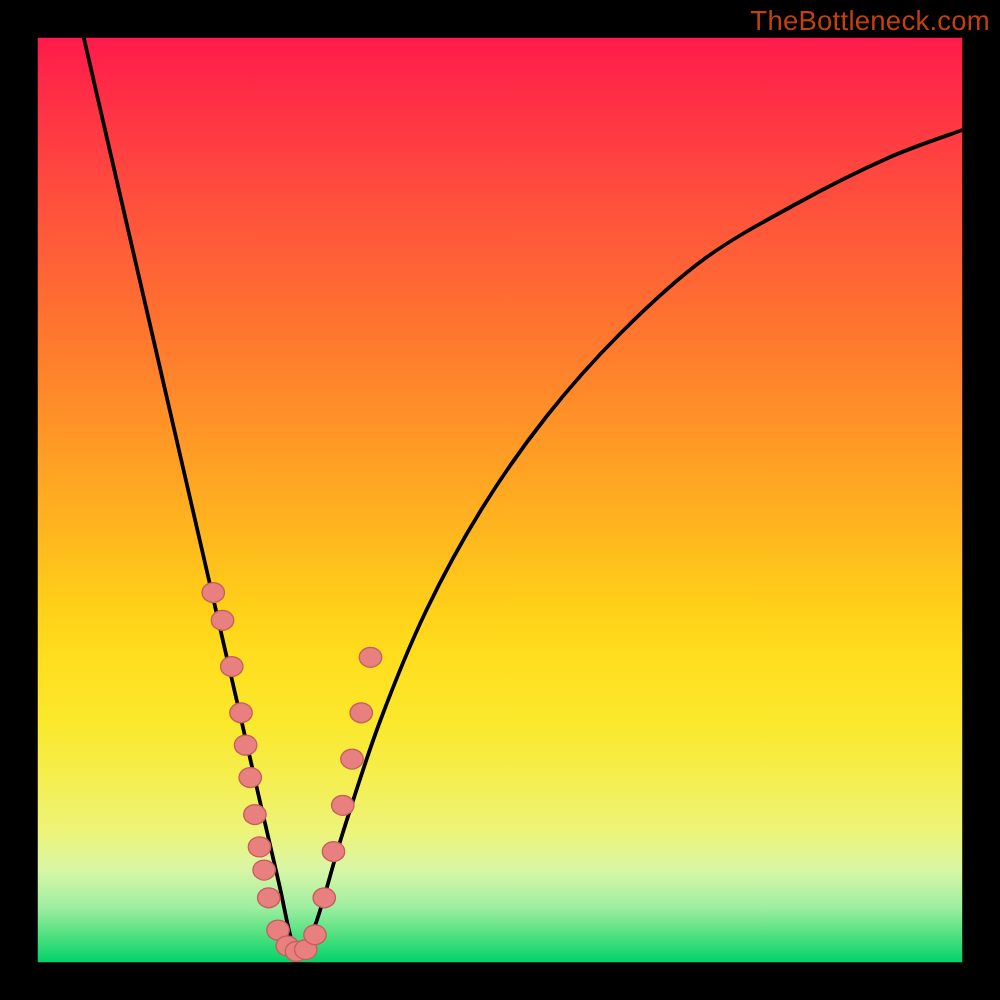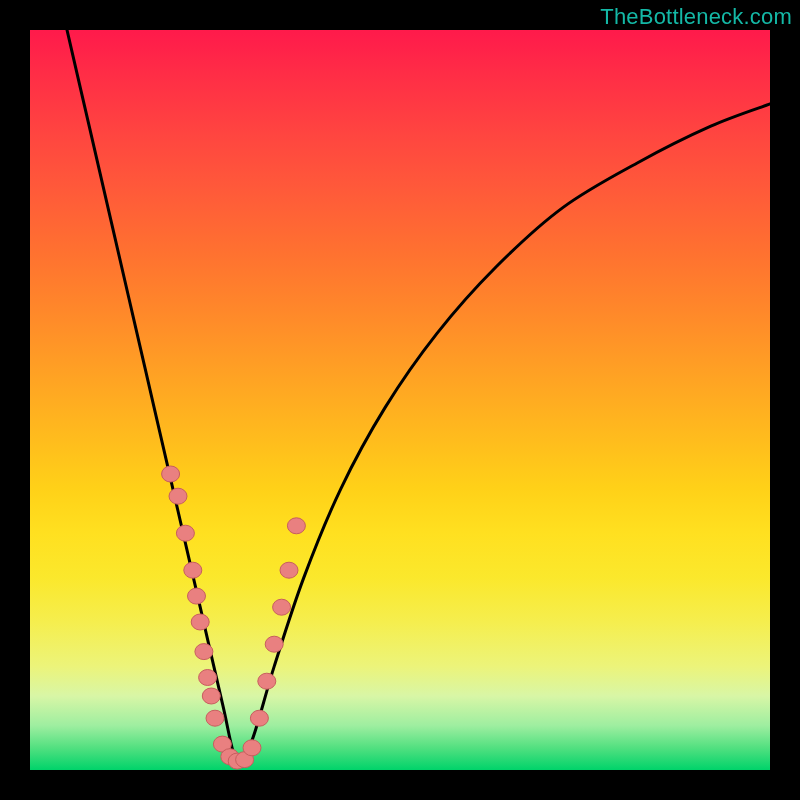--- a/index.html
+++ b/index.html
@@ -46,21 +46,21 @@
       #d8f6a6 90%,
       #9eeea0 94%,
       #52e080 97%,
       #00d36a 100%
     );
   }
   .watermark {
     position: absolute;
     top: 4px;
     right: 8px;
-    color: #14b8a6;
+    color: #c2410c;
     font-size: 22px;
     font-weight: 500;
     letter-spacing: 0.2px;
     user-select: none;
   }
   svg.curve {
     position: absolute;
     left: 0;
     top: 0;
     width: 740px;

